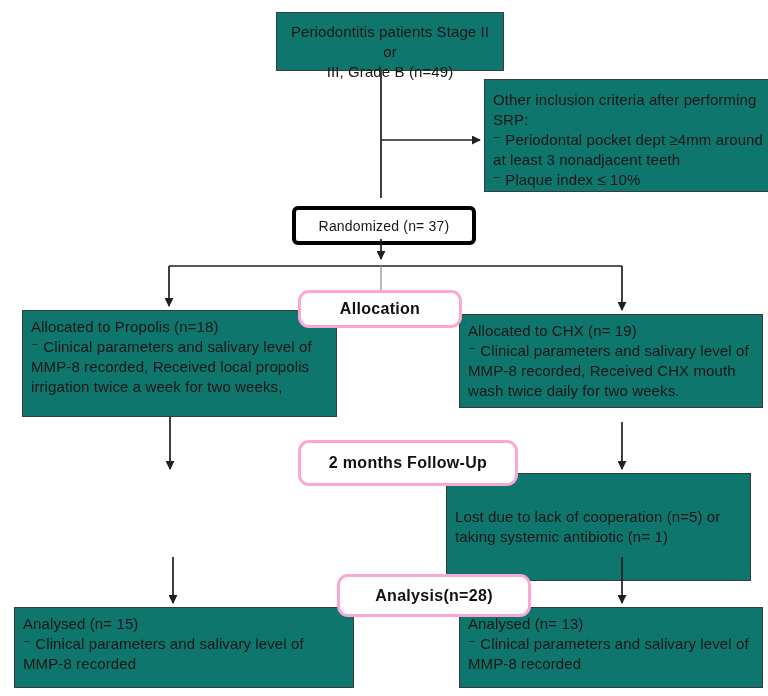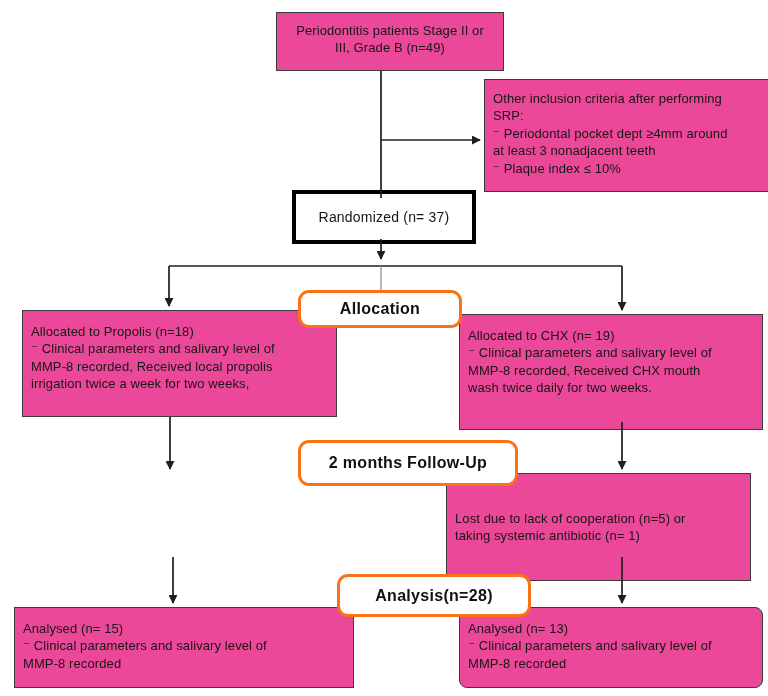--- a/index.html
+++ b/index.html
@@ -18,27 +18,27 @@
   .connectors {
     position: absolute;
     left: 0; top: 0;
     width: 768px; height: 696px;
     z-index: 4;
     pointer-events: none;
   }
   .box {
     position: absolute;
     box-sizing: border-box;
-    background: #ec4899;
+    background: #0f766e;
     border: 1.6px solid #3a3a3a;
     color: #161616;
-    font-size: 13px;
+    font-size: 15px;
     line-height: 1.34;
     white-space: pre-line;
-    padding: 12px 8px;
+    padding: 6px 8px;
     z-index: 2;
     letter-spacing: 0.1px;
   }
   .box.center-text {
     text-align: center;
     padding-top: 9px;
   }
   .box.vcenter {
     display: flex;
     align-items: center;
@@ -53,44 +53,44 @@
     display: flex;
     align-items: center;
     justify-content: center;
     z-index: 2;
     letter-spacing: 0.2px;
   }
   .pill {
     position: absolute;
     box-sizing: border-box;
     background: #ffffff;
-    border: 3px solid #f97316;
+    border: 3px solid #f9a8d4;
     border-radius: 11px;
     color: #111111;
     font-weight: 700;
     font-size: 16px;
     display: flex;
     align-items: center;
     justify-content: center;
     z-index: 5;
     letter-spacing: 0.3px;
   }
   
   #box-enrollment   { left: 276px; top: 12px;  width: 228px; height: 59px; }
   #box-inclusion    { left: 484px; top: 79px;  width: 318px; height: 113px; padding-top: 10px; }
-  #box-randomized   { left: 292px; top: 190px; width: 184px; height: 54px; }
+  #box-randomized   { left: 292px; top: 206px; width: 184px; height: 39px; border-radius: 6px; }
   #pill-allocation  { left: 298px; top: 290px; width: 164px; height: 38px; }
   #box-alloc-left   { left: 22px;  top: 310px; width: 315px; height: 107px; }
-  #box-alloc-right  { left: 459px; top: 314px; width: 304px; height: 116px; }
+  #box-alloc-right  { left: 459px; top: 314px; width: 304px; height: 94px; }
   #pill-followup    { left: 298px; top: 440px; width: 220px; height: 46px; }
   #box-lost-left    { left: 14px;  top: 473px; width: 315px; height: 84px; }
   #box-lost-right   { left: 446px; top: 473px; width: 305px; height: 108px; }
   #pill-analysis    { left: 296px; top: 574px; width: 194px; height: 43px; margin-left: 41px; }
   #box-analysed-left  { left: 14px;  top: 607px; width: 340px; height: 81px; }
-  #box-analysed-right { left: 459px; top: 607px; width: 304px; height: 81px; border-radius: 8px; }
+  #box-analysed-right { left: 459px; top: 607px; width: 304px; height: 81px; }
 </style>
 </head>
 <body>
 
 <div class="canvas">
 
   <svg class="connectors" width="768" height="696" viewBox="0 0 768 696" xmlns="http://www.w3.org/2000/svg">
     <defs>
       <marker id="ah" viewBox="0 0 10 10" refX="9" refY="5" markerWidth="9" markerHeight="9" markerUnits="userSpaceOnUse" orient="auto">
         <path d="M0,0 L10,5 L0,10 z" fill="#1f1f1f"></path>

